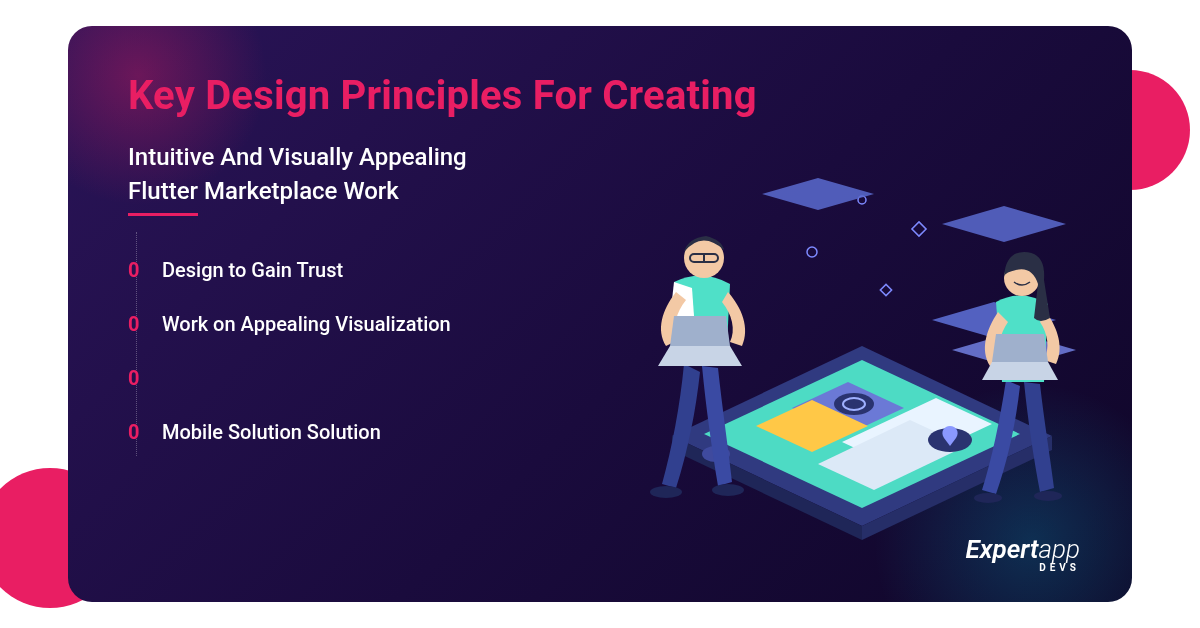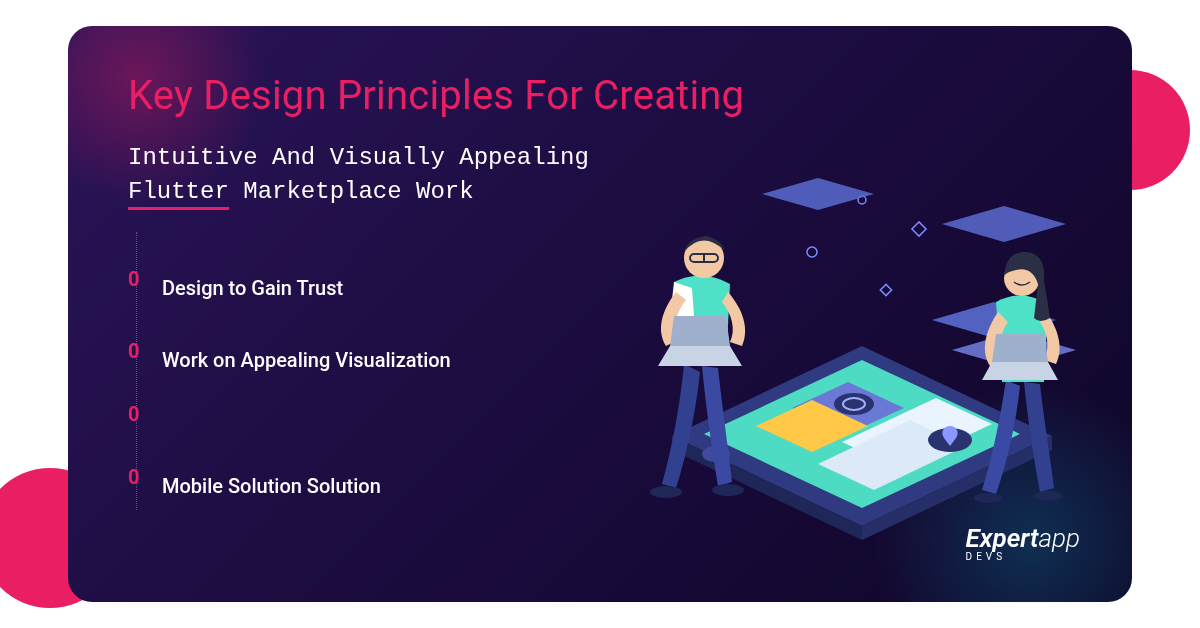--- a/index.html
+++ b/index.html
@@ -48,37 +48,37 @@
   }
   .glow-br {
     position: absolute;
     bottom: -100px; right: -60px;
     width: 320px; height: 320px;
     border-radius: 50%;
     background: radial-gradient(circle, rgba(0,229,255,0.18) 0%, rgba(42,20,88,0) 70%);
   }
   .title {
     font-size: 40px;
-    font-weight: 400;
+    font-weight: 700;
     color: #e91e63;
     margin-bottom: 22px;
     letter-spacing: 0.2px;
     position: relative; z-index: 2;
   }
   .subtitle {
     font-size: 24px;
     font-weight: 500;
     color: #ffffff;
     line-height: 1.4;
     margin-bottom: 50px;
-    position: relative; z-index: 2; font-family: Liberation Mono, monospace;
+    position: relative; z-index: 2;
   }
   .subtitle .underline {
     border-bottom: 3px solid #e91e63;
-    padding-bottom: 2px;
+    padding-bottom: 8px;
   }
   .list {
     position: relative; z-index: 2;
   }
   .list-divider-vertical {
     position: absolute;
     left: 8px; top: -26px; bottom: -12px;
     border-left: 1px dotted rgba(255,255,255,0.28);
     z-index: 1;
   }
@@ -91,38 +91,38 @@
   .list-bullet {
     color: #e91e63;
     font-size: 20px;
     font-weight: 700;
     width: 34px;
   }
   .list-label {
     font-size: 20px;
     font-weight: 500;
     color: #fff;
-    margin-top: 18px;
   }
   .logo {
     position: absolute;
     right: 52px;
-    bottom: 40px;
+    bottom: 29px;
     font-size: 26px;
     font-weight: 600;
     color: #fff;
     font-style: italic;
     z-index: 3;
   }
   .logo .devs {
     display: block;
     font-size: 10px;
     letter-spacing: 4px;
+    text-align: right;
     font-style: normal;
-    font-weight: 400;
+    font-weight: 700;
     margin-top: -2px;
     color: #fff;
   }
   .logo .light { font-weight: 300; }
   .illustration {
     position: absolute;
     right: 30px; top: 140px;
     width: 520px; height: 380px;
     z-index: 2;
   }

